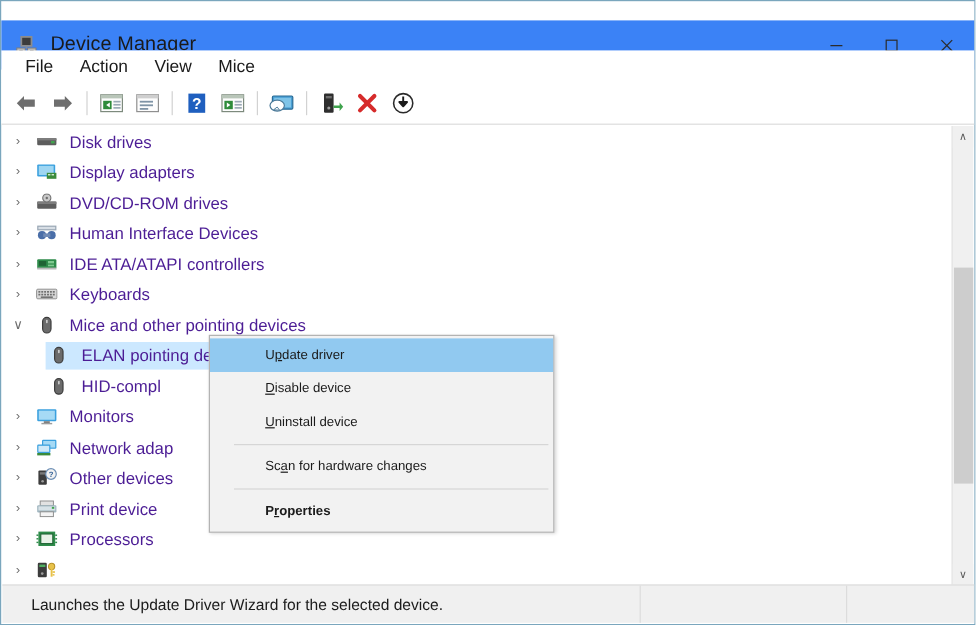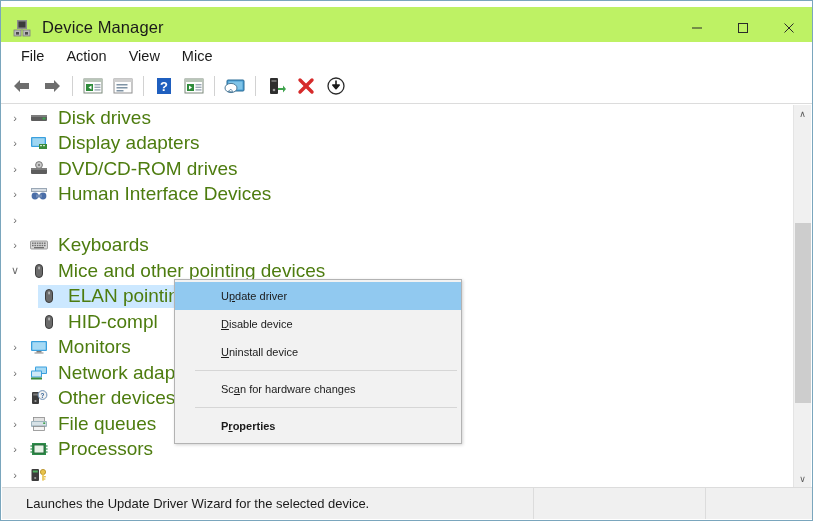--- a/index.html
+++ b/index.html
@@ -17,24 +17,24 @@
     height: 521px;
     overflow: hidden;
     background: #ffffff;
     box-sizing: border-box;
     border: 1px solid #7aa6bd;
   }
 
   
   .titlebar {
     position: absolute;
-    left: 0; top: 6px;
+    left: 0; top: 16px;
     width: 811px;
     height: 41px;
-    background: #bef264;
+    background: #3b82f6;
     display: flex;
     align-items: center;
   }
   .title-icon {
     margin-left: 11px;
     width: 20px;
     height: 20px;
     position: relative;
     flex: none;
   }
@@ -134,22 +134,22 @@
   }
   .tree-row .tico {
     width: 22px;
     height: 18px;
     flex: none;
     display: flex;
     align-items: center;
     justify-content: center;
   }
   .tree-row .tlabel {
-    font-size: 19px;
-    color: #4d7c0f;
+    font-size: 14px;
+    color: #4c1d95;
     padding-left: 8px;
     padding-right: 6px;
   }
   .tree-row.child { padding-left: 36px; }
   .tree-row.selected .tlabel {
     background: #cce8ff;
     outline: 0;
   }
   .tree-row.selected { background: transparent; }
   .tree-row.selected .selwrap {
@@ -436,20 +436,32 @@
               <circle cx="5" cy="10" r="3.4" fill="#4a6ea8"></circle>
               <circle cx="13" cy="10" r="3.4" fill="#4a6ea8"></circle>
               <rect x="6" y="8.5" width="6" height="3" fill="#6f8ab5"></rect>
             </svg>
           </span>
           <span class="tlabel">Human Interface Devices</span>
         </span>
       </div>
       <div class="tree-row">
         <span class="chev">›</span>
+        <span class="selwrap">
+          <span class="tico">
+            <svg width="18" height="16" viewBox="0 0 18 16">
+              <rect x="1" y="4" width="16" height="8" rx="1" fill="#2e8b4a"></rect>
+              <rect x="2.5" y="5.5" width="6" height="4" fill="#1f6334"></rect>
+              <rect x="10" y="5.5" width="5" height="2" fill="#7fc98f"></rect>
+              <rect x="10" y="8.5" width="5" height="1.4" fill="#7fc98f"></rect>
+              <rect x="1" y="11" width="16" height="1.6" fill="#b9b9b9"></rect>
+            </svg>
+          </span>
+          <span class="tlabel">IDE ATA/ATAPI controllers</span>
+        </span>
       </div>
       <div class="tree-row">
         <span class="chev">›</span>
         <span class="selwrap">
           <span class="tico">
             <svg width="18" height="16" viewBox="0 0 18 16">
               <rect x="0.5" y="4" width="17" height="8" rx="1" fill="#d8d8d8" stroke="#8c8c8c" stroke-width="0.8"></rect>
               <rect x="2" y="5.5" width="1.6" height="1.4" fill="#6f6f6f"></rect>
               <rect x="4.4" y="5.5" width="1.6" height="1.4" fill="#6f6f6f"></rect>
               <rect x="6.8" y="5.5" width="1.6" height="1.4" fill="#6f6f6f"></rect>
@@ -551,21 +563,21 @@
         <span class="selwrap">
           <span class="tico">
             <svg width="18" height="16" viewBox="0 0 18 16">
               <rect x="3.5" y="1.5" width="11" height="4" fill="#e2e2e2" stroke="#8c8c8c" stroke-width="0.8"></rect>
               <rect x="1" y="5" width="16" height="6" rx="1" fill="#9fb5bf"></rect>
               <rect x="2" y="6" width="14" height="3.4" fill="#d7e2e7"></rect>
               <rect x="3.5" y="10.5" width="11" height="4" fill="#f4f4f4" stroke="#8c8c8c" stroke-width="0.8"></rect>
               <rect x="13.2" y="6.4" width="2" height="1.6" fill="#3fa34d"></rect>
             </svg>
           </span>
-          <span class="tlabel">File queues</span>
+          <span class="tlabel">Print device</span>
         </span>
       </div>
       <div class="tree-row">
         <span class="chev">›</span>
         <span class="selwrap">
           <span class="tico">
             <svg width="18" height="16" viewBox="0 0 18 16">
               <rect x="2" y="2" width="14" height="12" fill="#2e8b4a"></rect>
               <rect x="4" y="4" width="10" height="8" fill="#e8f2e8" stroke="#1f6334" stroke-width="0.9"></rect>
               <rect x="0.4" y="4.4" width="1.6" height="1.2" fill="#2e8b4a"></rect>

